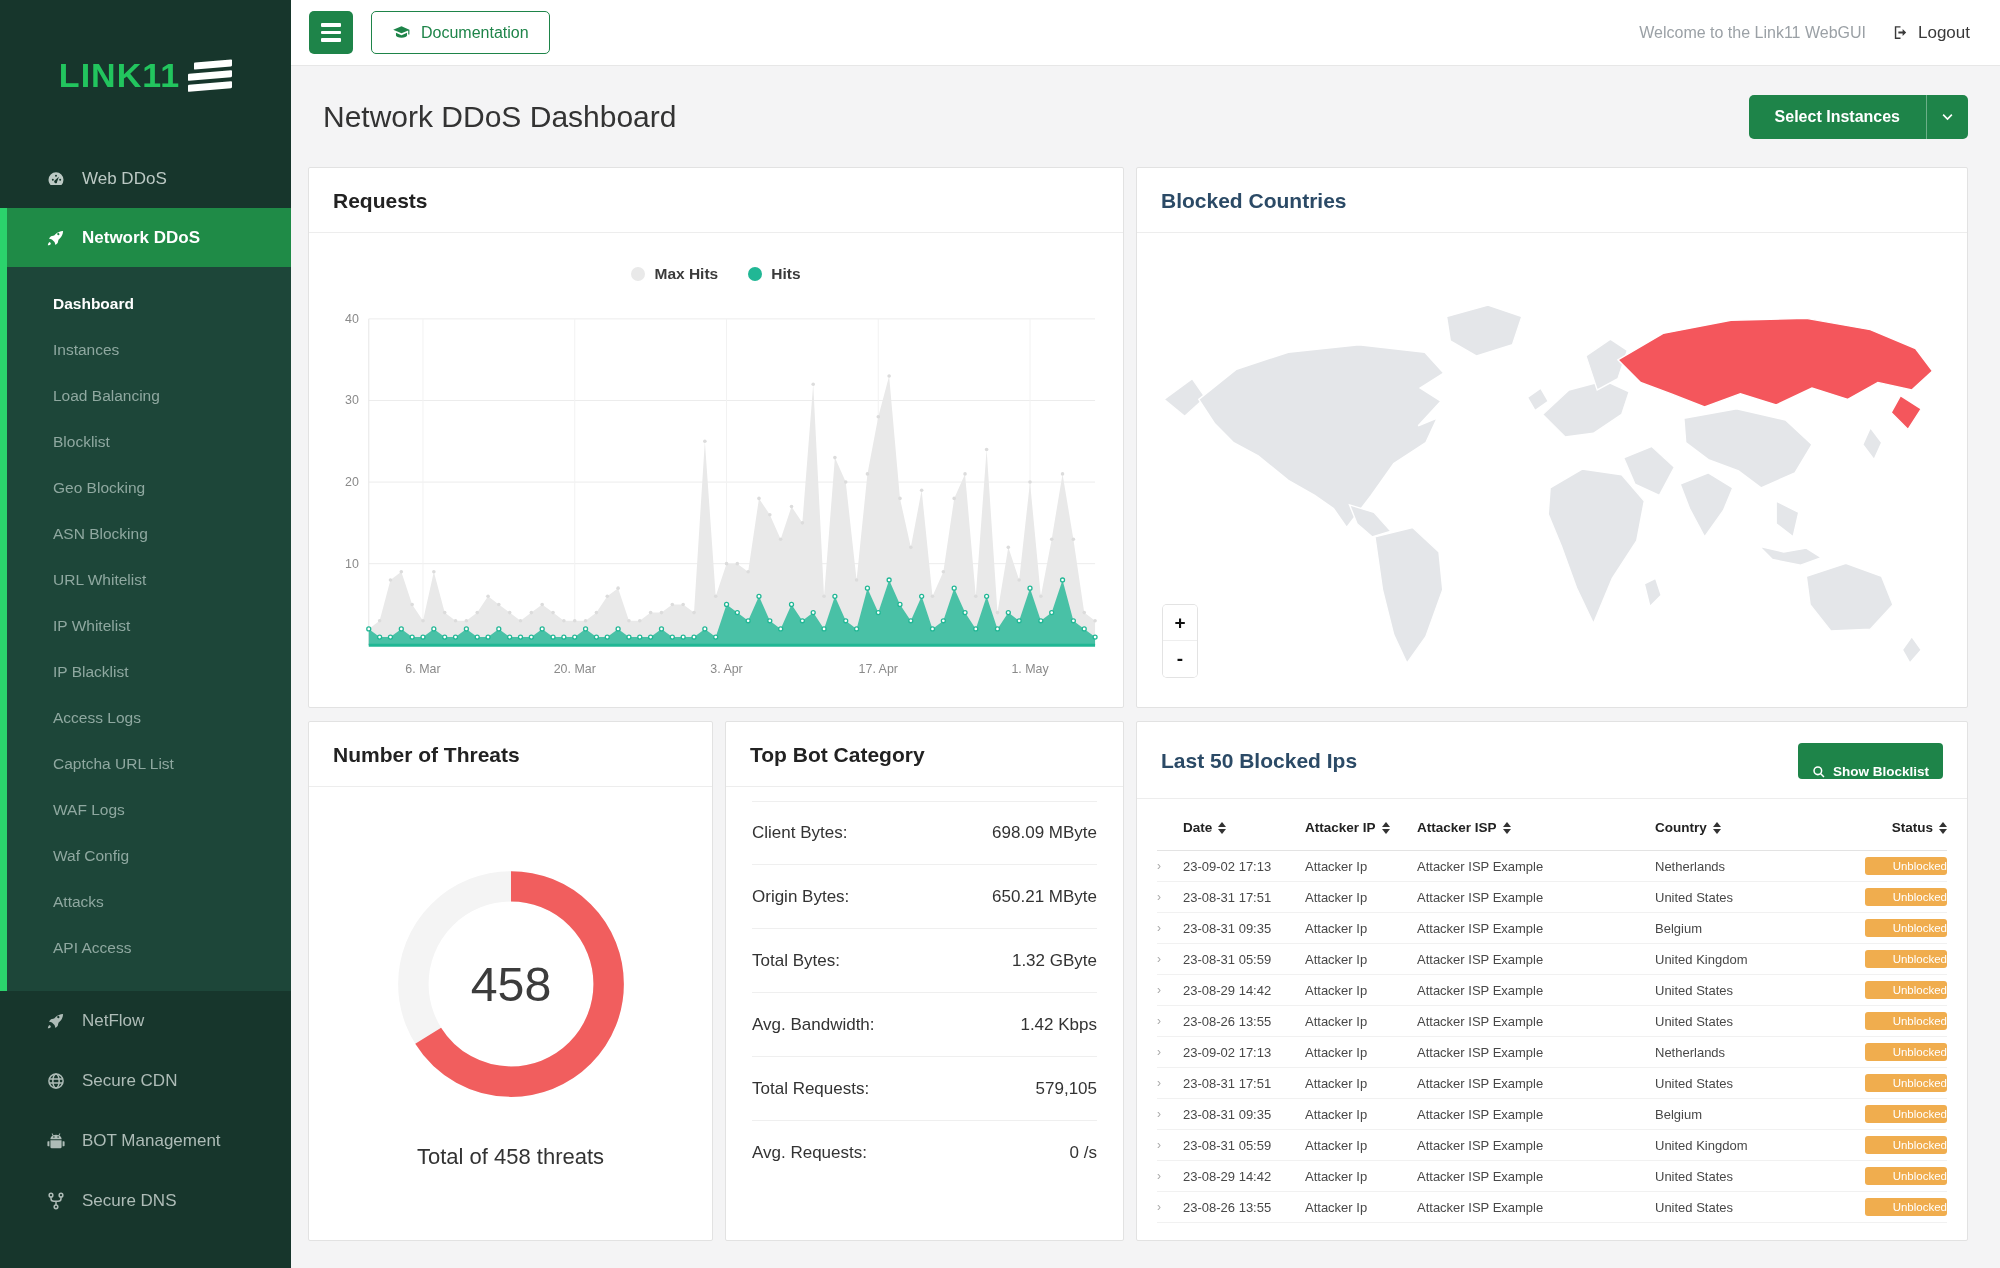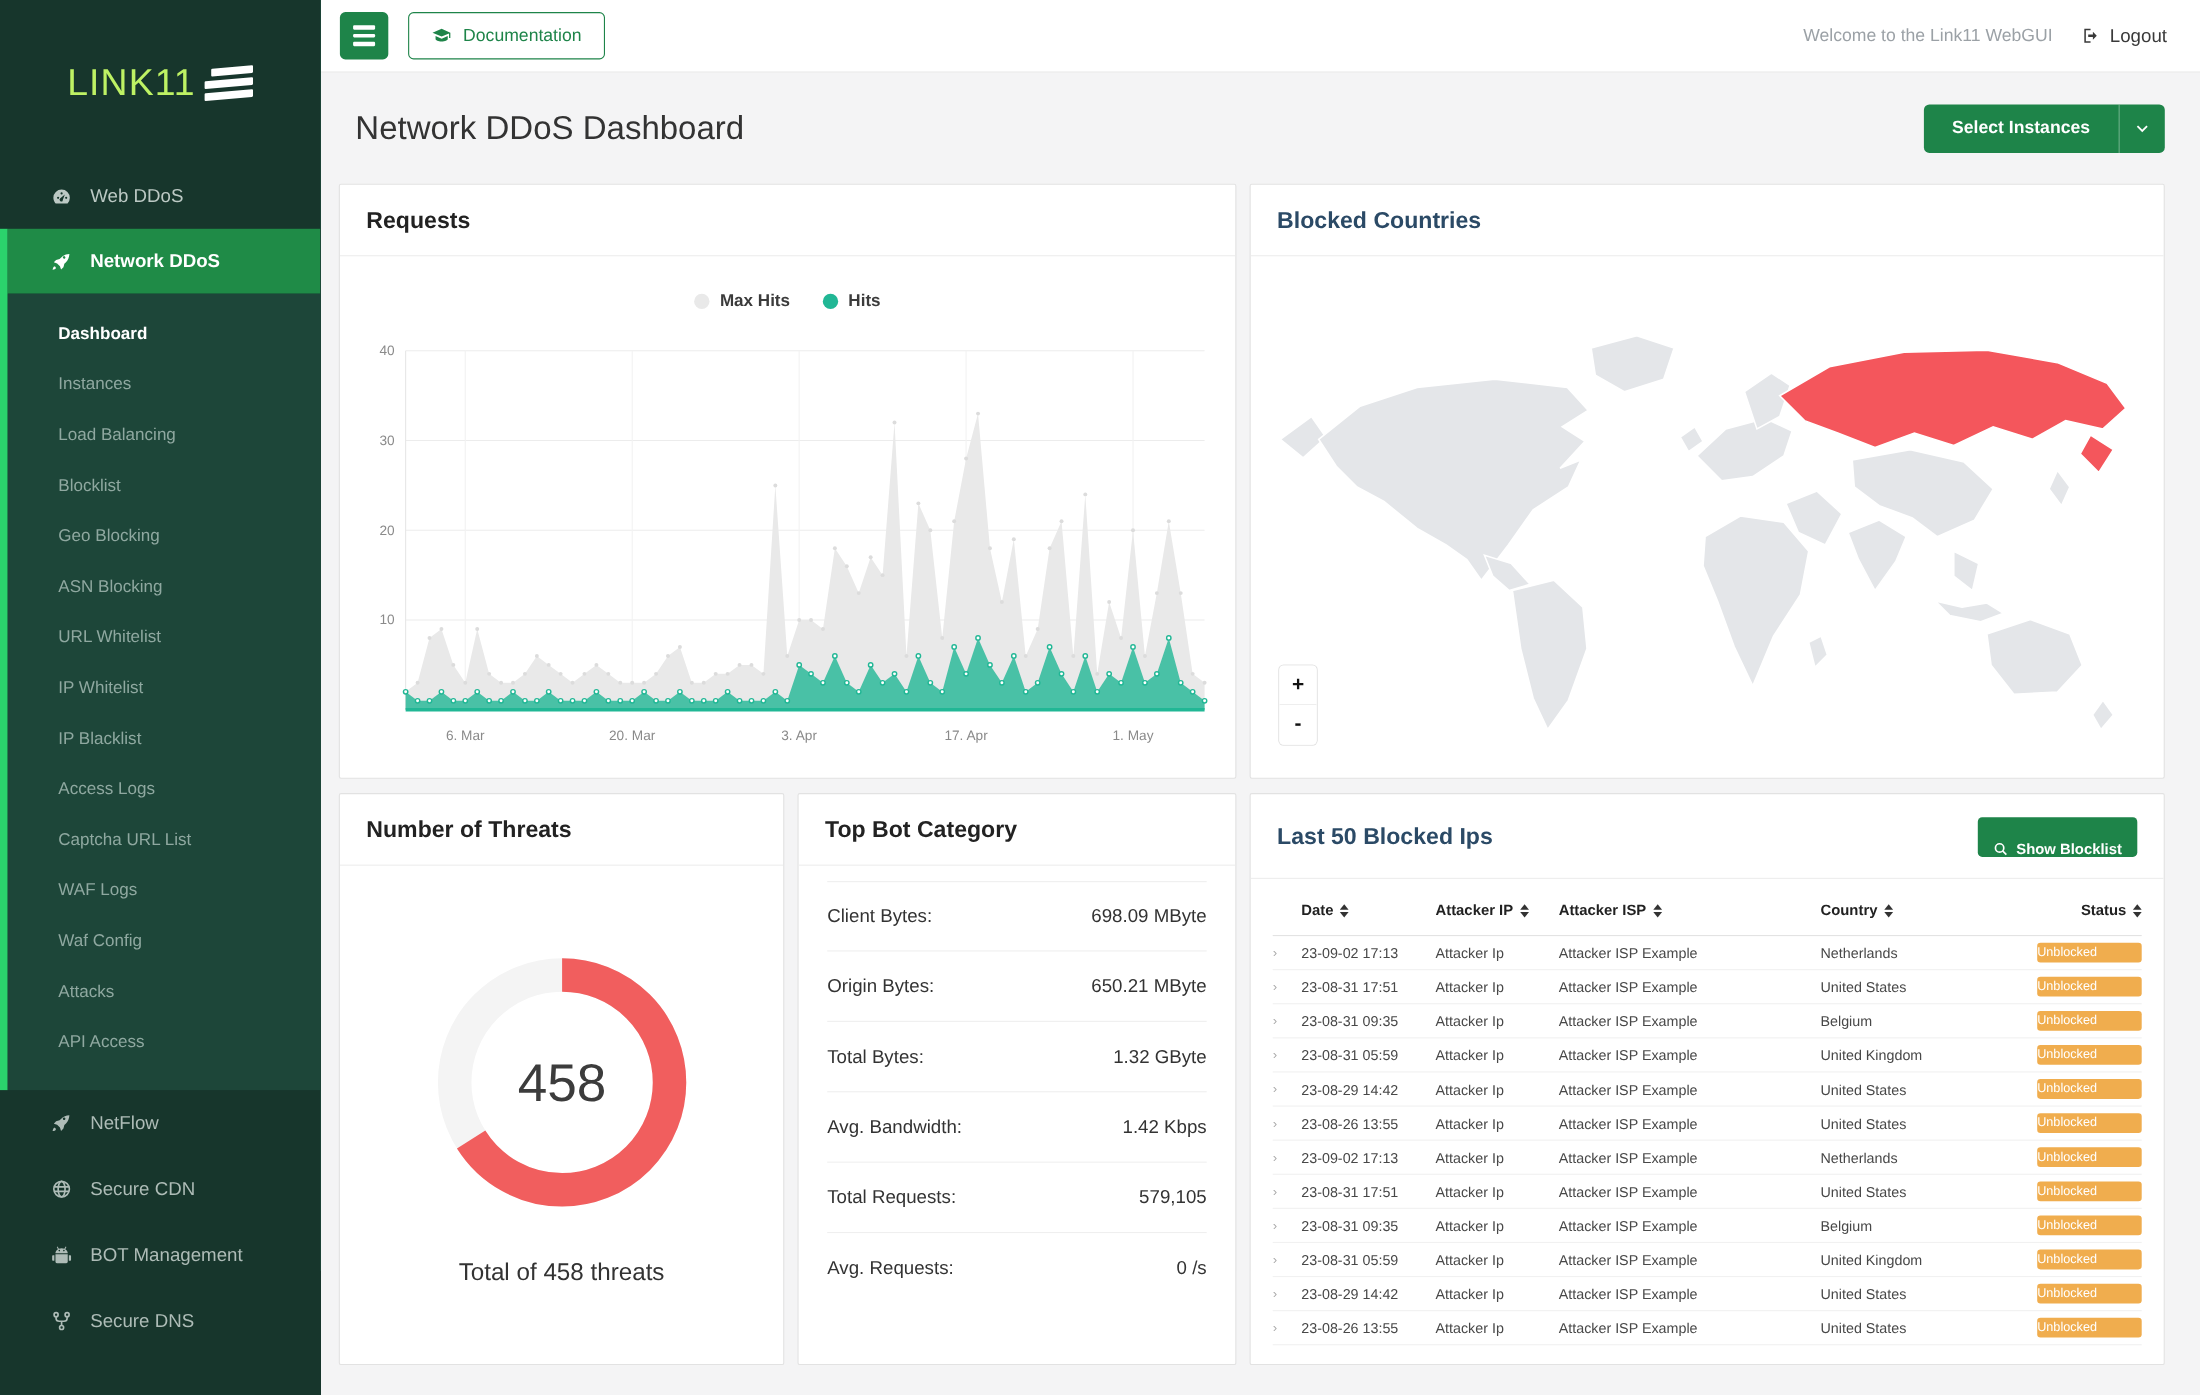--- a/index.html
+++ b/index.html
@@ -3,21 +3,21 @@
 <meta charset="utf-8">
 <style>
   * { margin:0; padding:0; box-sizing:border-box; }
   html,body { width:2000px; height:1268px; overflow:hidden;
     font-family:"Liberation Sans","DejaVu Sans",sans-serif; background:#f4f4f5; }
 
   
   .sidebar { position:fixed; left:0; top:0; width:291px; height:1268px;
     background:var(--sidebar-dark,#17362c); z-index:5; }
   .logo { height:150px; display:flex; align-items:center; justify-content:center; gap:8px; }
-  .logo-text { color:#bef264; font-size:34px; font-weight:400; letter-spacing:1px; font-stretch:condensed; }
+  .logo-text { color:#22c55e; font-size:34px; font-weight:700; letter-spacing:1px; font-stretch:condensed; }
   .logo-flag { display:flex; flex-direction:column; gap:4px; }
   .logo-flag span { width:44px; height:7px; background:#fff; transform:skewY(-5deg); border-radius:1px; }
   .logo-flag span:nth-child(1){ width:38px; margin-left:6px; }
   .nav-item { height:58px; display:flex; align-items:center; gap:16px; padding-left:46px;
     color:#bcc9c4; font-size:17px; cursor:pointer; }
   .nav-item svg { width:20px; height:20px; flex:0 0 auto; }
   .active-section { border-left:7px solid var(--accent-bar-green,#2bd36c); }
   .nav-item.active { background:var(--active-green,#1f8b47); color:#fff; font-weight:700; height:59px; padding-left:39px; }
   .submenu { background:var(--sidebar-submenu,#1d4639); padding:14px 0 20px 0; }
   .subitem { height:46px; line-height:46px; padding-left:46px; color:#8fa8a0; font-size:15.5px; cursor:pointer; }
@@ -101,21 +101,21 @@
   .ips-head { height:46px; border-bottom:1px solid #e3e3e3; font-size:13.5px; font-weight:700; color:#222; }
   .ips-head .hcell { display:flex; align-items:center; gap:6px; cursor:pointer; }
   .ips-head .hcell.right { justify-content:flex-end; }
   .sort { display:inline-flex; flex-direction:column; gap:2px; }
   .sort i { width:0; height:0; border-left:4px solid transparent; border-right:4px solid transparent; display:block; }
   .sort .up { border-bottom:5px solid #333; }
   .sort .dn { border-top:5px solid #333; }
   .ips-row { height:31px; border-bottom:1px solid #f1f1f1; font-size:13px; color:#484848; }
   .row-caret { color:#a9a9a9; font-size:12px; cursor:pointer; }
   .badge { display:inline-block; background:var(--badge-orange,#f0ad4e); color:#fff; font-size:11.5px;
-    padding:3px 0; width:95px; text-align:left; border-radius:3px; justify-self:end; }
+    padding:3px 0; width:82px; text-align:right; border-radius:3px; justify-self:end; }
 </style>
 </head>
 <body>
 
 <div class="sidebar">
   <div class="logo">
     <span class="logo-text"><span>LINK</span><span>11</span></span>
     <span class="logo-flag">
         <span></span>
         <span></span>

